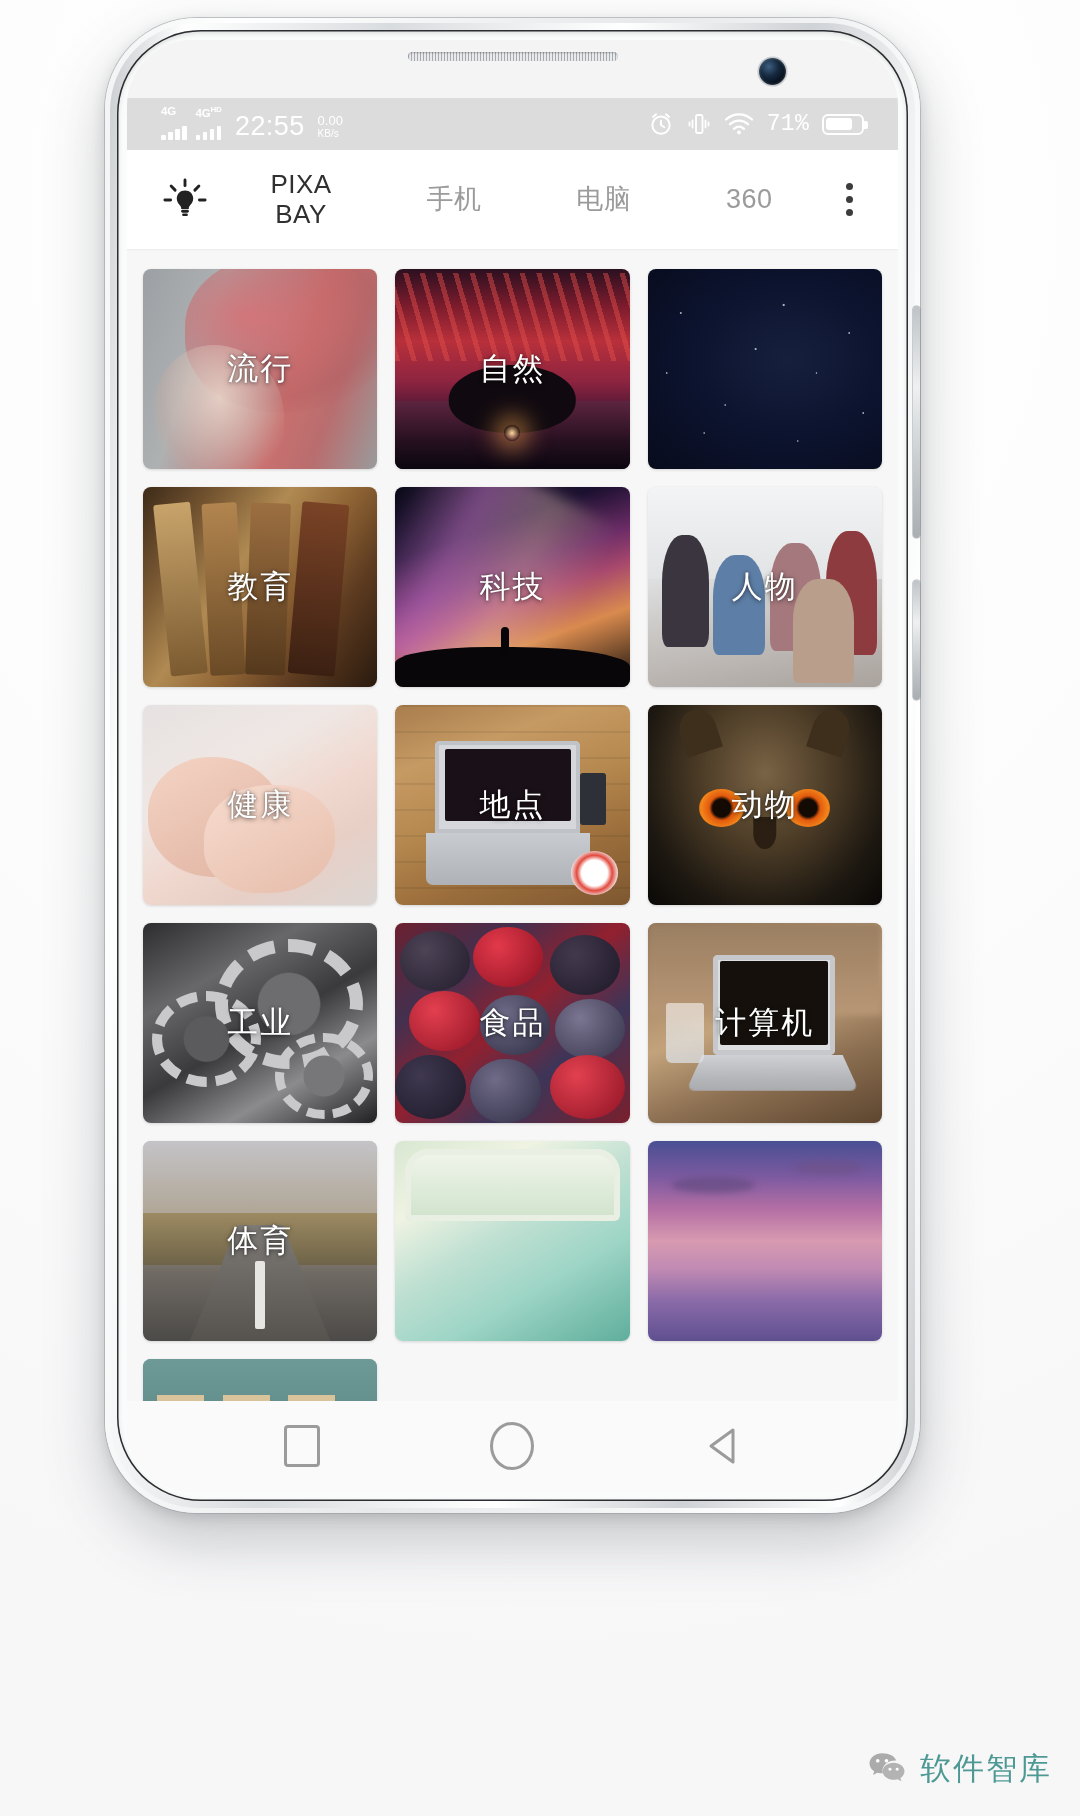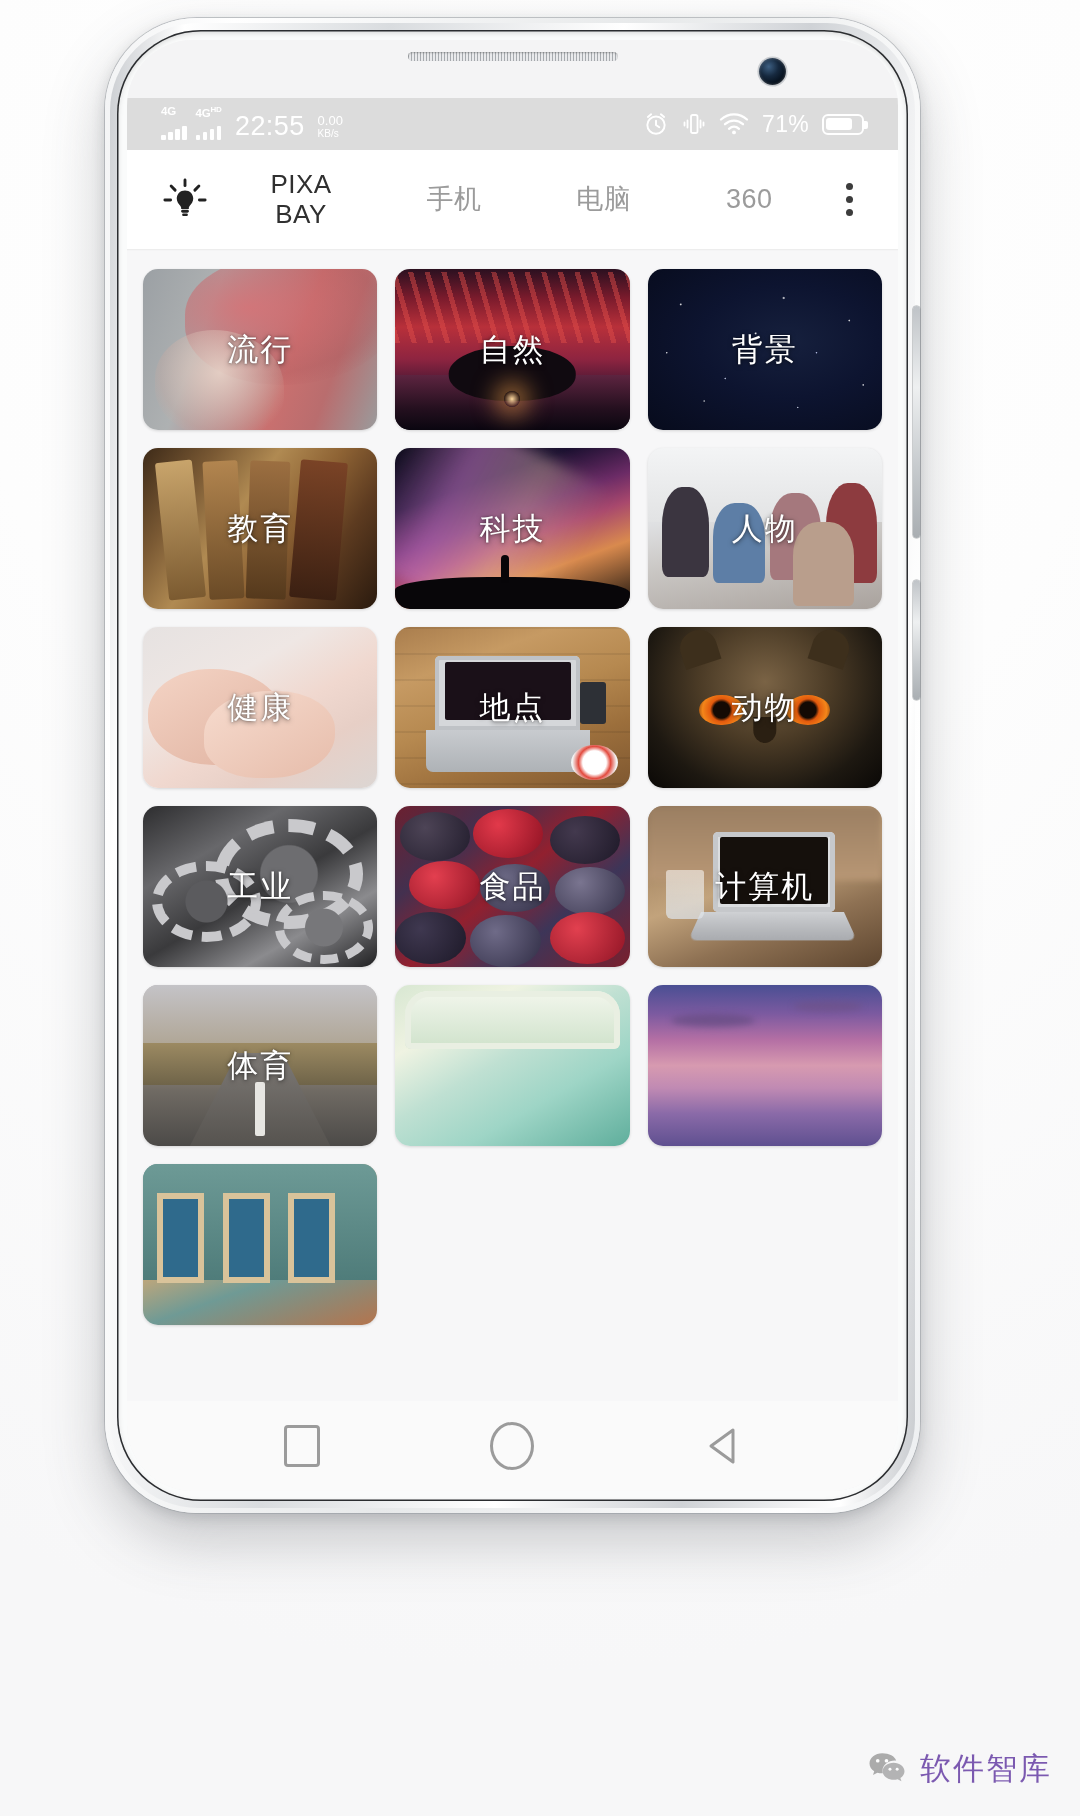--- a/index.html
+++ b/index.html
@@ -96,21 +96,21 @@
     letter-spacing:-.2px;white-space:nowrap;line-height:1;
   }
   .signal .tag sup{font-size:8px;vertical-align:super;}
 
   #clock{font-size:27px;line-height:1;letter-spacing:.4px;margin-left:5px;}
   #netspeed{display:flex;flex-direction:column;line-height:1;margin-left:4px;margin-bottom:1px;}
   #netspeed .n1{font-size:13px;}
   #netspeed .n2{font-size:10px;margin-top:2px;}
 
   .ic{display:block;}
-  #battery-pct{font-size:23px;line-height:1;letter-spacing:.3px;}
+  #battery-pct{font-size:23px;line-height:1;letter-spacing:.3px;font-family:Liberation Mono, monospace;}
   #battery-icon{
     width:42px;height:21px;border:2.4px solid #fff;border-radius:6px;position:relative;
     box-sizing:border-box;
   }
   #battery-icon::after{
     content:"";position:absolute;right:-6px;top:5.5px;width:3.6px;height:8px;
     background:#fff;border-radius:0 2px 2px 0;
   }
   #battery-icon .fill{
     position:absolute;left:2.2px;top:2.2px;bottom:2.2px;width:68%;
@@ -146,22 +146,22 @@
   }
   #grid{
     display:grid;
     grid-template-columns:repeat(3,1fr);
     gap:18px;
     padding:18px 16px 0 16px;
     box-sizing:border-box;
   }
   .tile{
     position:relative;
-    height:161px;
-    border-radius:15px;
+    height:200px;
+    border-radius:8px;
     overflow:hidden;
     box-shadow:0 1px 3px rgba(0,0,0,.14);
   }
   .tile .art{position:absolute;inset:0;}
   .tile .art i{position:absolute;display:block;}
   .tile .label{
     position:absolute;left:0;right:0;top:50%;transform:translateY(-50%);
     text-align:center;color:#ffffff;font-size:31px;letter-spacing:2px;
     text-shadow:0 1px 5px rgba(0,0,0,.55),0 0 2px rgba(0,0,0,.4);
     padding:0 4px;line-height:1.1;
@@ -330,21 +330,21 @@
   #key-back svg{display:block;}
 
   
   #watermark{
     position:absolute;right:28px;bottom:26px;
     display:flex;align-items:center;gap:12px;
     opacity:.72;
   }
   #wechat-icon{width:42px;height:42px;position:relative;}
   #watermark .wm-text{
-    font-size:31px;color:#4c1d95;letter-spacing:2px;
+    font-size:31px;color:#0f766e;letter-spacing:2px;
     font-family:Liberation Sans, sans-serif;
   }
 </style>
 </head>
 <body>
 
 <div id="backdrop"></div>
 
 <div id="device"></div>
 <div class="hw-btn" id="hw-volume"></div>
@@ -456,21 +456,20 @@
             <i class="sea"></i>
             <i class="tree"></i>
             <i class="glow"></i>
           </div>
           <div class="label">自然</div>
         </div>
         <div class="tile">
           <div class="art art-bg">
             <i class="stars"></i>
           </div>
-          <div class="label">背景</div>
         </div>
         <div class="tile">
           <div class="art art-edu">
             <i class="bk k1"></i>
             <i class="bk k2"></i>
             <i class="bk k3"></i>
             <i class="bk k4"></i>
           </div>
           <div class="label">教育</div>
         </div>

